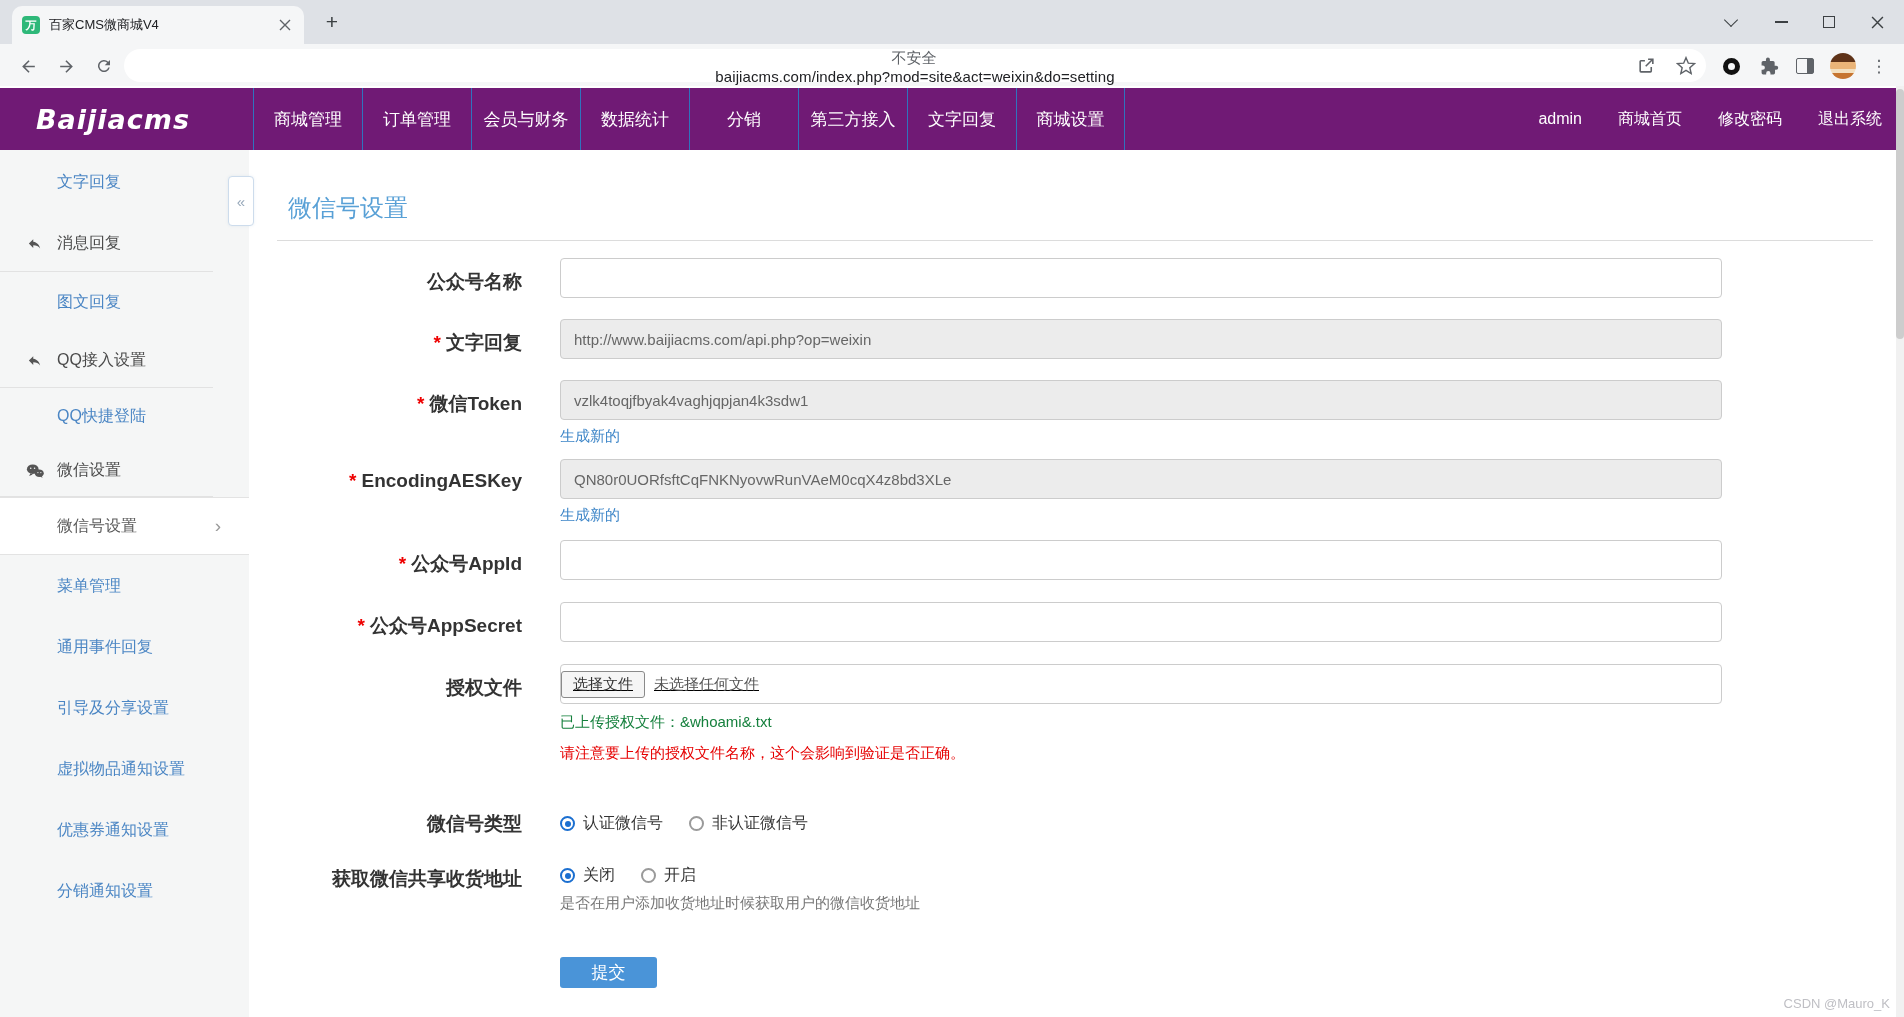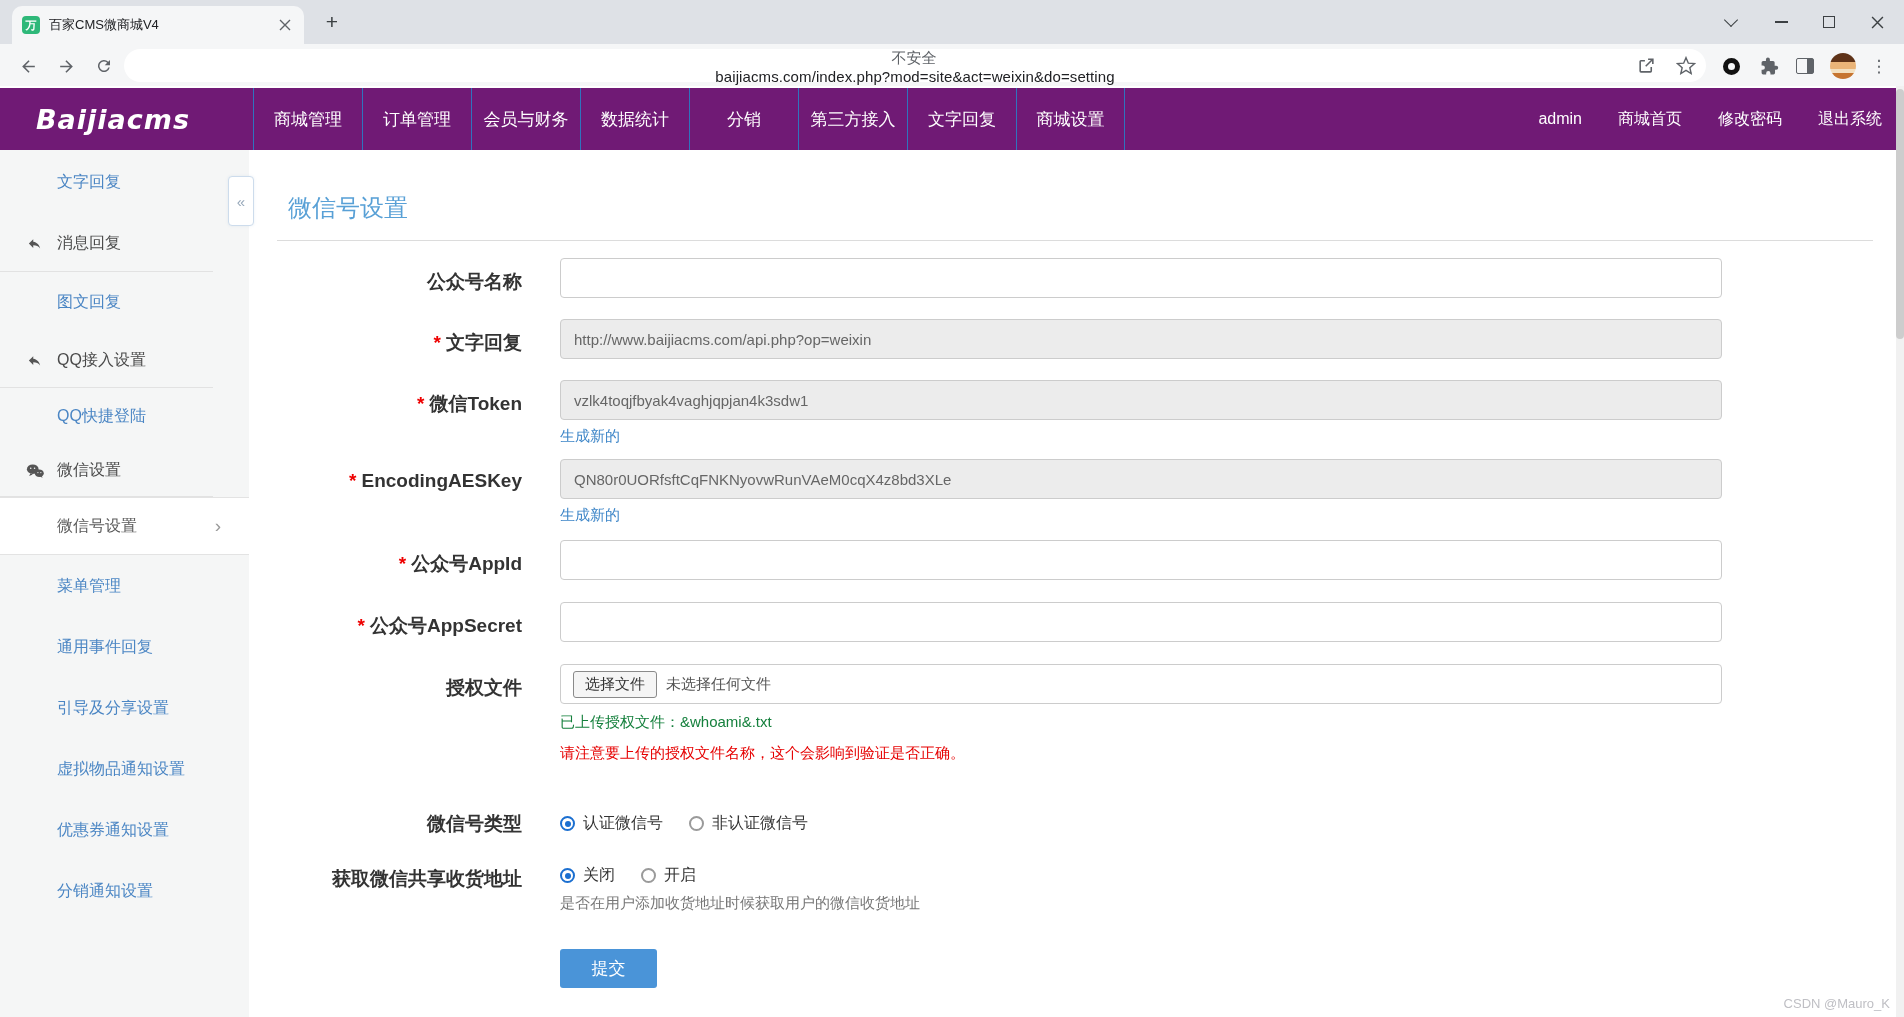--- a/index.html
+++ b/index.html
@@ -86,36 +86,36 @@
   .txt.ro{background:#ececec;color:#666;}
   .genlink{margin-top:7px;font-size:15px;color:#3e86c8;cursor:pointer;display:inline-block;}
   .r1,.r2{margin-bottom:21px;}
   .r3{margin-bottom:13px;}
   .r4{margin-bottom:15px;}
   .r5,.r6{margin-bottom:22px;}
   .r7{margin-bottom:45px;}
   .r8{margin-bottom:26px;}
   .r9{margin-bottom:36px;}
   .filebox{width:100%;height:40px;box-sizing:border-box;border:1px solid #ccc;border-radius:4px;
-      display:flex;align-items:center;padding-left:12px;}
+      display:flex;align-items:center;text-decoration:underline;}
   .filebtn{height:27px;padding:0 11px;font-size:15px;color:#333;background:#f5f5f5;
       border:1px solid #8a8a8a;border-radius:3px;font-family:"Liberation Sans",sans-serif;}
   .filetext{margin-left:9px;font-size:15px;color:#555;}
   .uploaded{margin-top:9px;font-size:15px;color:#15803d;}
   .warn{margin-top:12px;font-size:15px;color:#e60000;}
   .radio-row .lbl{padding-top:3px;}
   .opts{display:flex;align-items:center;padding-top:2px;}
   .opt{display:flex;align-items:center;margin-right:26px;}
   .rad{width:15px;height:15px;border-radius:50%;border:2px solid #9a9a9a;box-sizing:border-box;position:relative;background:#fff;}
   .rad.on{border-color:#1b6fd0;}
   .rad.on::after{content:'';position:absolute;left:2.5px;top:2.5px;width:6px;height:6px;border-radius:50%;background:#1b6fd0;}
   .optlbl{margin-left:8px;font-size:16px;color:#333;}
   .hint{margin-top:8px;font-size:15px;color:#777;}
-  .submit{width:97px;height:39px;background:#4a94d8;color:#fff;font-size:17px;border:none;border-radius:3px;
-      font-family:"Liberation Sans",sans-serif;}
+  .submit{width:97px;height:31px;background:#4a94d8;color:#fff;font-size:17px;border:none;border-radius:3px;
+      font-family:"Liberation Sans",sans-serif;margin-top:8px;}
   
   .scrollbar{position:absolute;right:0;top:86px;width:8px;bottom:0;background:#f1f1f1;z-index:10;}
   .sthumb{position:absolute;left:0;top:3px;width:8px;height:250px;background:#cdcdcd;border-radius:4px;}
   .watermark{position:absolute;right:14px;bottom:6px;font-size:13px;color:#bfbfc4;z-index:11;}
 </style>
 </head>
 <body>
 
 <div class="tabstrip">
   <div class="tab">

